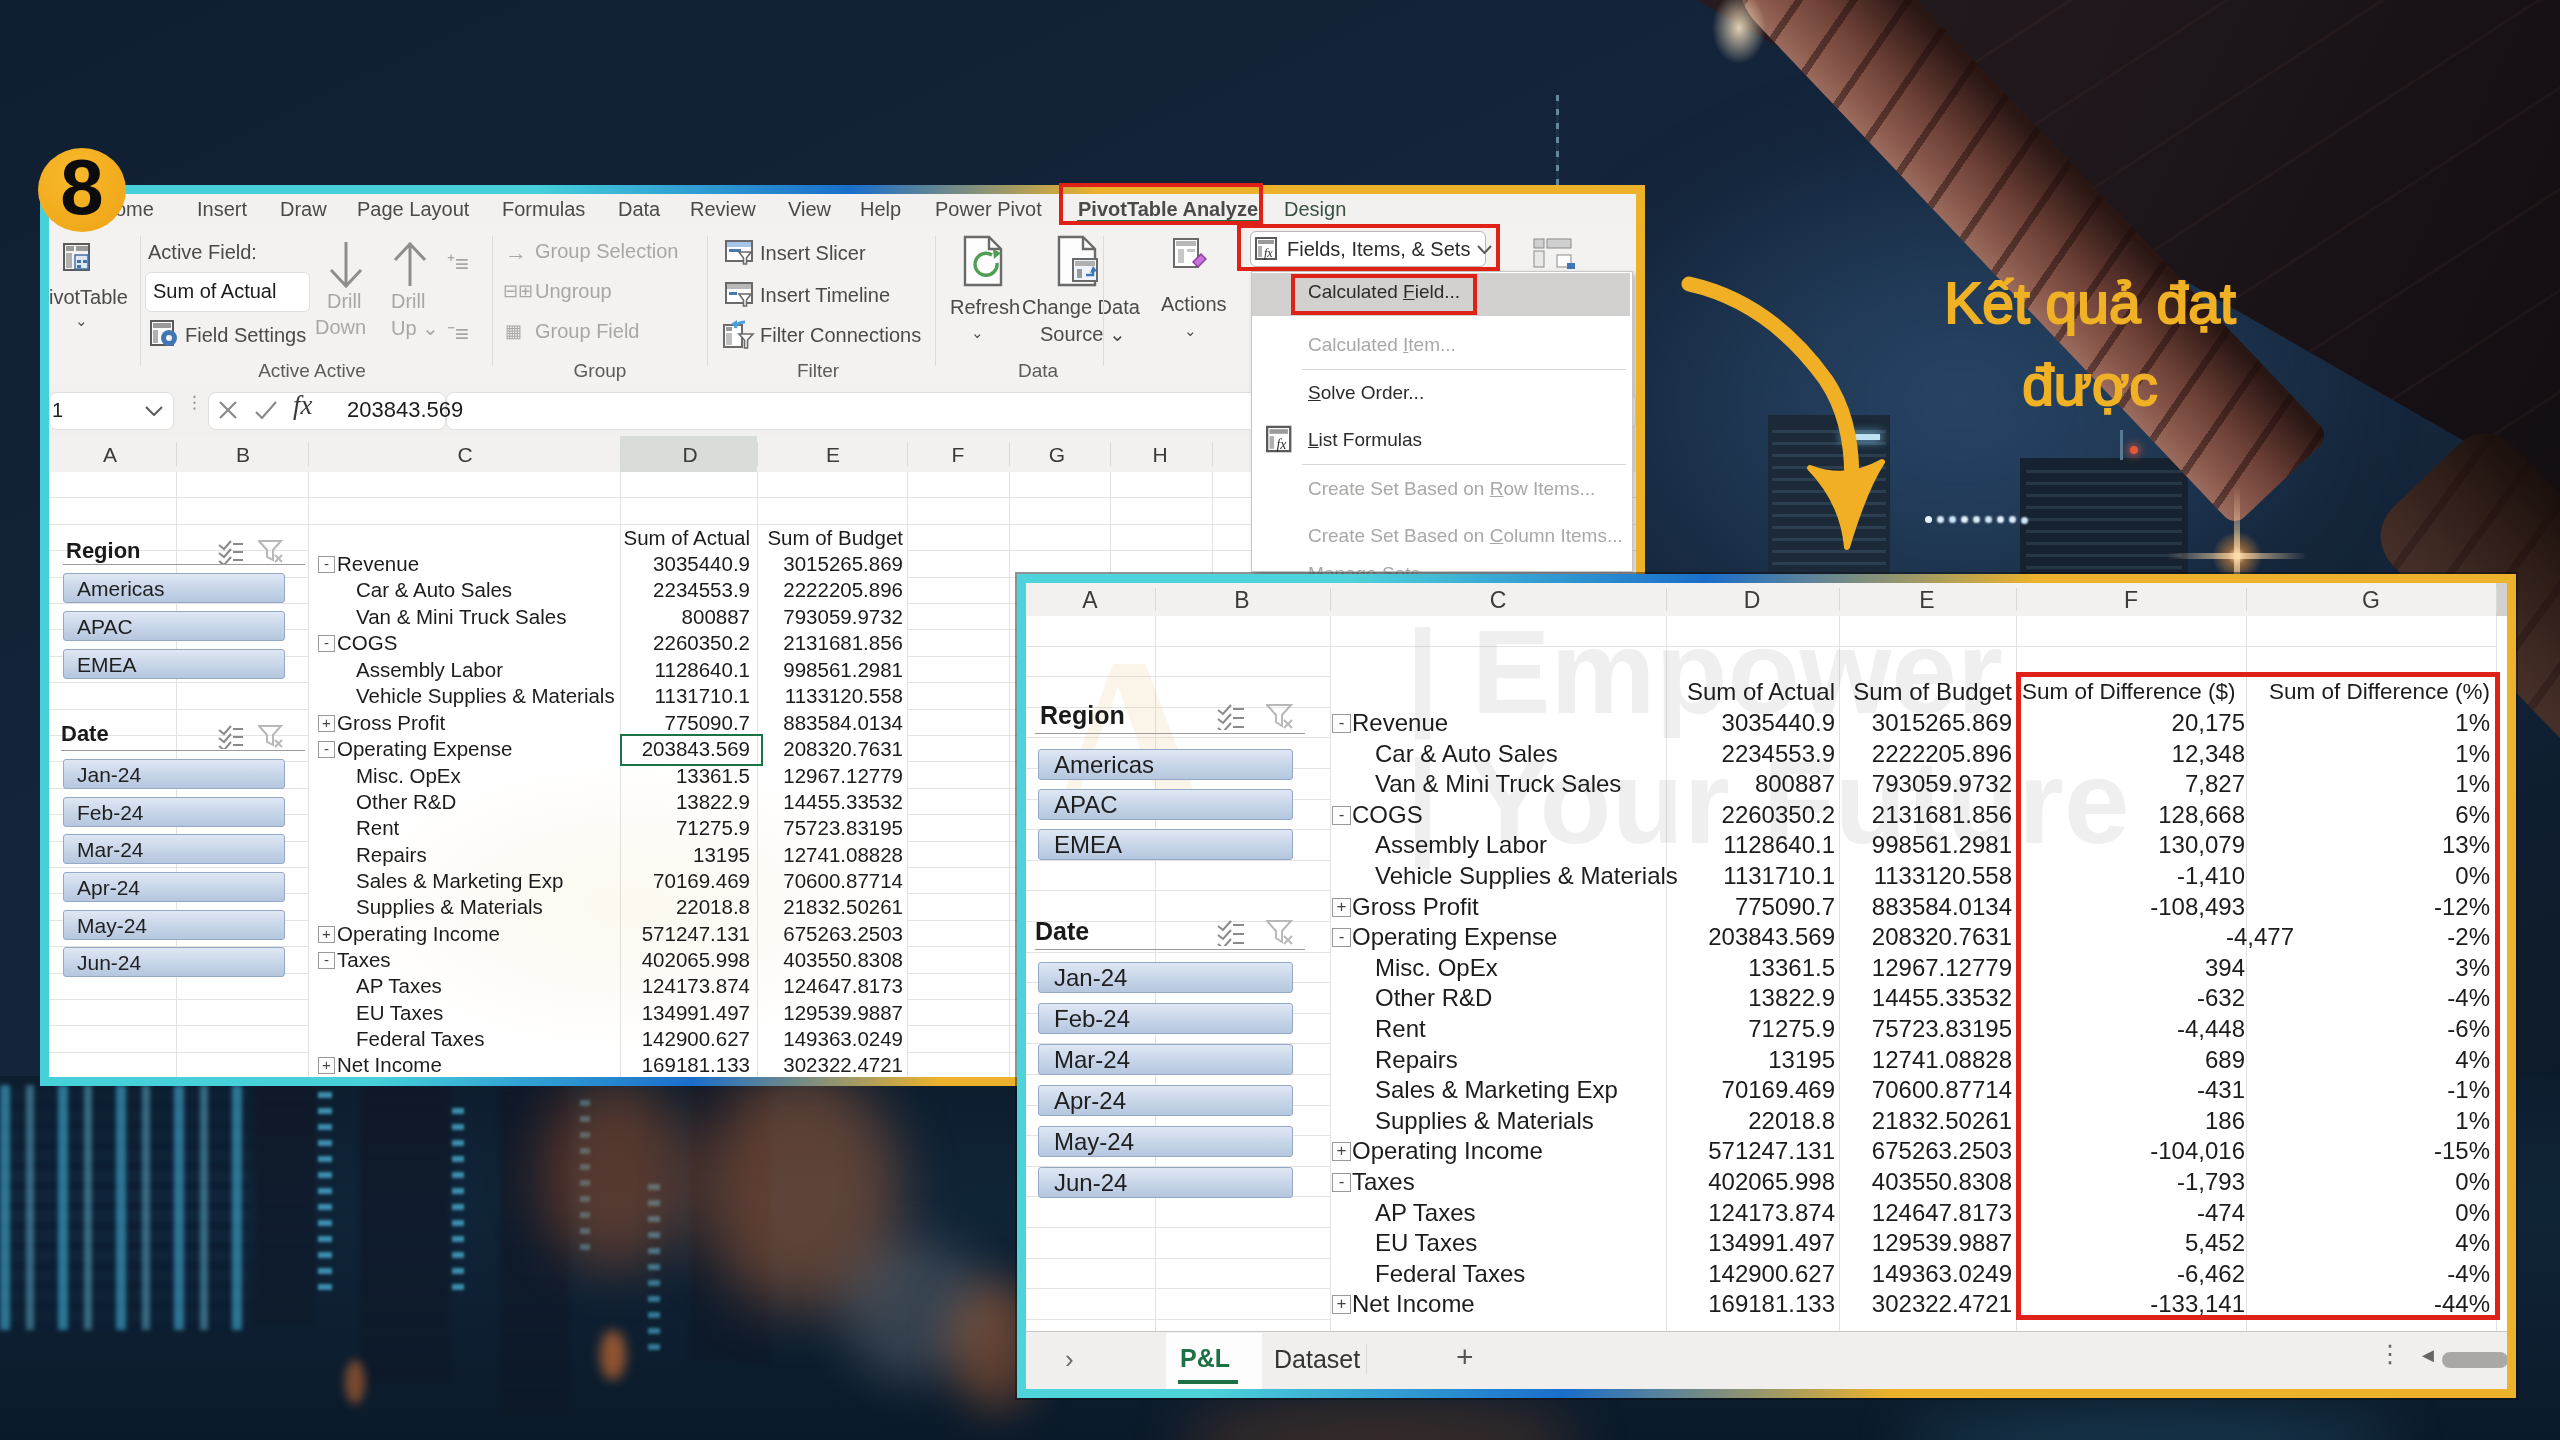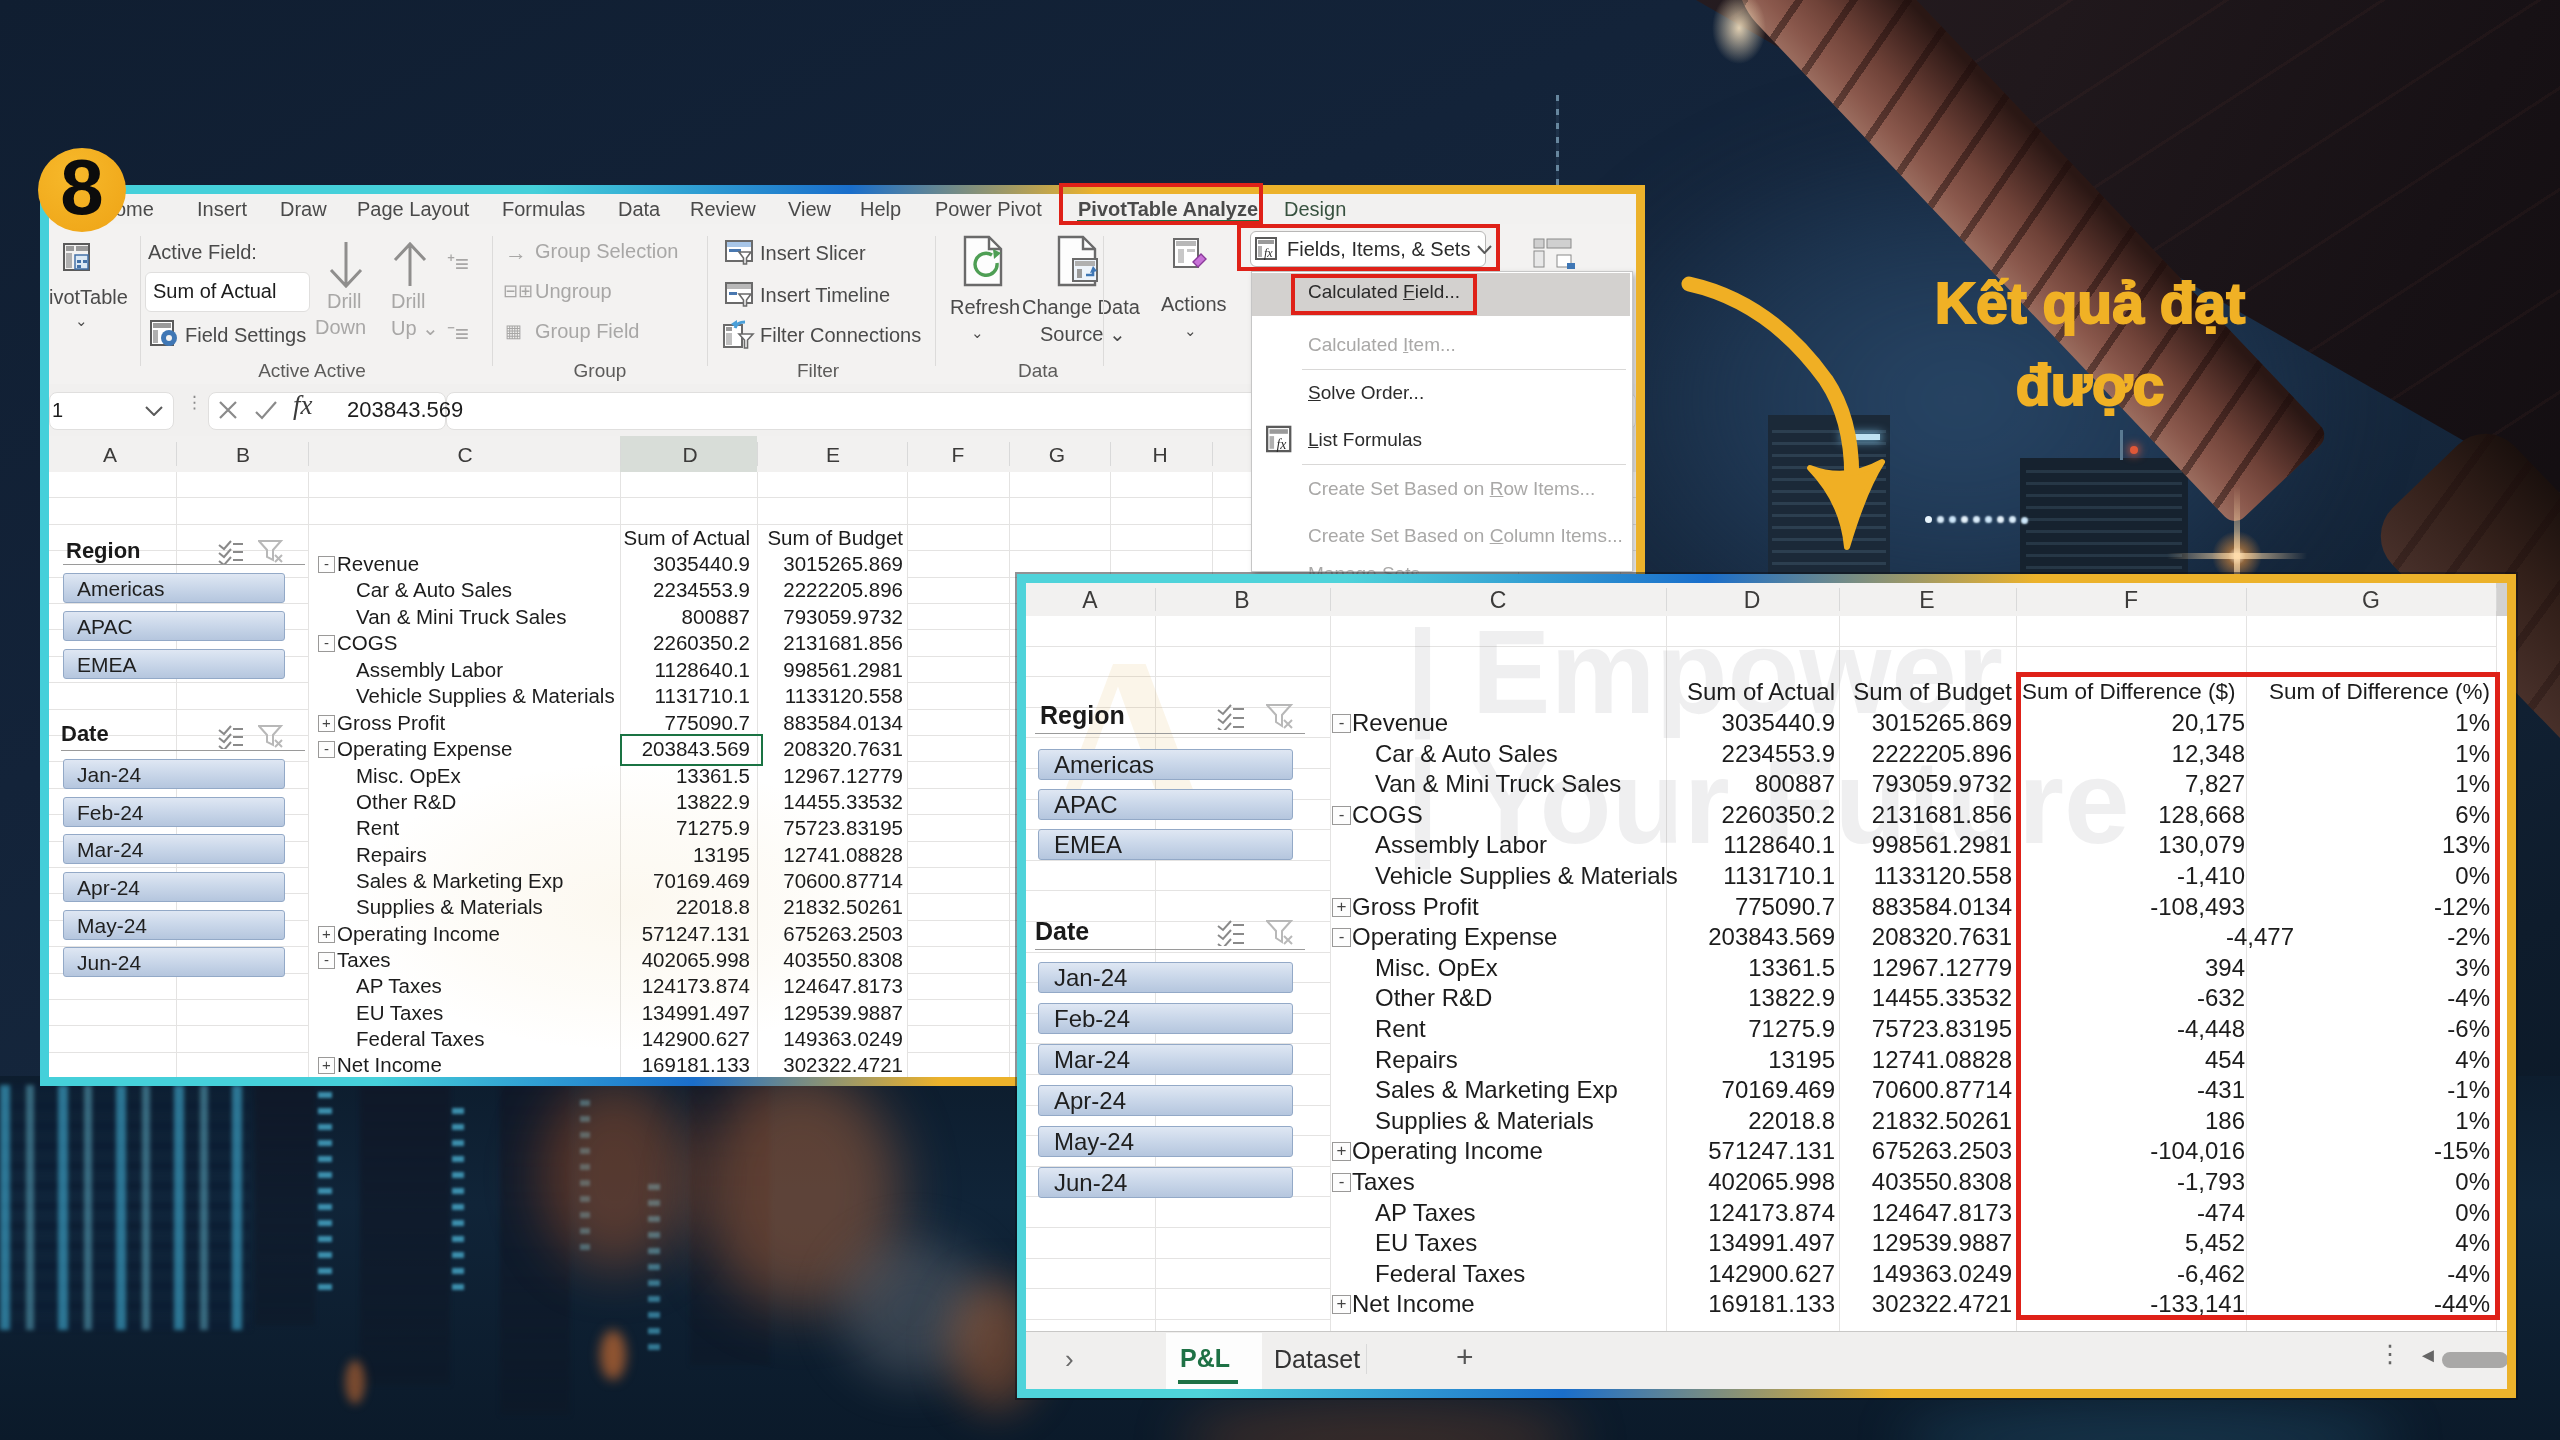--- a/index.html
+++ b/index.html
@@ -91,21 +91,21 @@
   .vline2{position:absolute;top:0;width:1px;height:715px;background:#e4e3e2;}
   .pvrow2{position:absolute;font-size:24px;color:#1c1c1c;white-space:nowrap;height:30.6px;line-height:30.6px;}
   .num2{position:absolute;font-size:24px;color:#1c1c1c;text-align:right;height:30.6px;line-height:30.6px;white-space:nowrap;}
   .pm2{position:absolute;width:17px;height:17px;border:1px solid #9a9998;background:#fdfdfd;color:#444;font-size:17px;line-height:15px;text-align:center;}
   .slbtn2{position:absolute;left:12px;width:255px;height:31px;border:1px solid #93a9c7;border-radius:3px;
      background:linear-gradient(180deg,#dfe7f3 0%,#cbd8ea 45%,#b5c6de 100%);
      font-size:24px;color:#1f1f1f;line-height:30px;padding-left:15px;box-sizing:border-box;}
   .sltitle2{position:absolute;font-size:25px;font-weight:bold;color:#1a1a1a;}
   .tabbar{position:absolute;left:0;top:748px;width:1481px;height:58px;background:#f0efee;border-top:1px solid #c8c7c6;}
   
-  #viet{left:1920px;top:262px;width:340px;text-align:center;font-size:57px;line-height:82px;font-weight:bold;color:#f0b125;-webkit-text-stroke:2px #f0b125;}
+  #viet{left:1920px;top:262px;width:340px;text-align:center;font-size:57px;line-height:82px;font-weight:normal;color:#f0b125;-webkit-text-stroke:2px #f0b125;}
 </style></head>
 <body>
 <div id="page">
   <div class="abs" id="bgbase"></div>
   <div class="abs" id="skyglow"></div>
   <div class="abs" id="spire"></div>
   <div class="abs tower" style="left:1768px;top:415px;width:122px;height:165px"></div>
   <div class="abs winlights" style="left:1772px;top:430px;width:114px;height:150px"></div>
   <div class="abs" style="left:1842px;top:434px;width:38px;height:6px;background:#bfe2f2;box-shadow:0 0 10px 2px rgba(130,200,235,.7)"></div>
   <div class="abs tower" style="left:2020px;top:458px;width:168px;height:122px;background:#16222f"></div>
@@ -550,21 +550,21 @@
       <div class="num2" style="left:1019px;top:367px;width:200px">-632</div>
       <div class="num2" style="left:1264px;top:367px;width:200px">-4%</div>
       <div class="pvrow2" style="left:349px;top:398px">Rent</div>
       <div class="num2" style="left:609px;top:398px;width:200px">71275.9</div>
       <div class="num2" style="left:786px;top:398px;width:200px">75723.83195</div>
       <div class="num2" style="left:1019px;top:398px;width:200px">-4,448</div>
       <div class="num2" style="left:1264px;top:398px;width:200px">-6%</div>
       <div class="pvrow2" style="left:349px;top:429px">Repairs</div>
       <div class="num2" style="left:609px;top:429px;width:200px">13195</div>
       <div class="num2" style="left:786px;top:429px;width:200px">12741.08828</div>
-      <div class="num2" style="left:1019px;top:429px;width:200px">454</div>
+      <div class="num2" style="left:1019px;top:429px;width:200px">689</div>
       <div class="num2" style="left:1264px;top:429px;width:200px">4%</div>
       <div class="pvrow2" style="left:349px;top:459px">Sales &amp; Marketing Exp</div>
       <div class="num2" style="left:609px;top:459px;width:200px">70169.469</div>
       <div class="num2" style="left:786px;top:459px;width:200px">70600.87714</div>
       <div class="num2" style="left:1019px;top:459px;width:200px">-431</div>
       <div class="num2" style="left:1264px;top:459px;width:200px">-1%</div>
       <div class="pvrow2" style="left:349px;top:490px">Supplies &amp; Materials</div>
       <div class="num2" style="left:609px;top:490px;width:200px">22018.8</div>
       <div class="num2" style="left:786px;top:490px;width:200px">21832.50261</div>
       <div class="num2" style="left:1019px;top:490px;width:200px">186</div>

